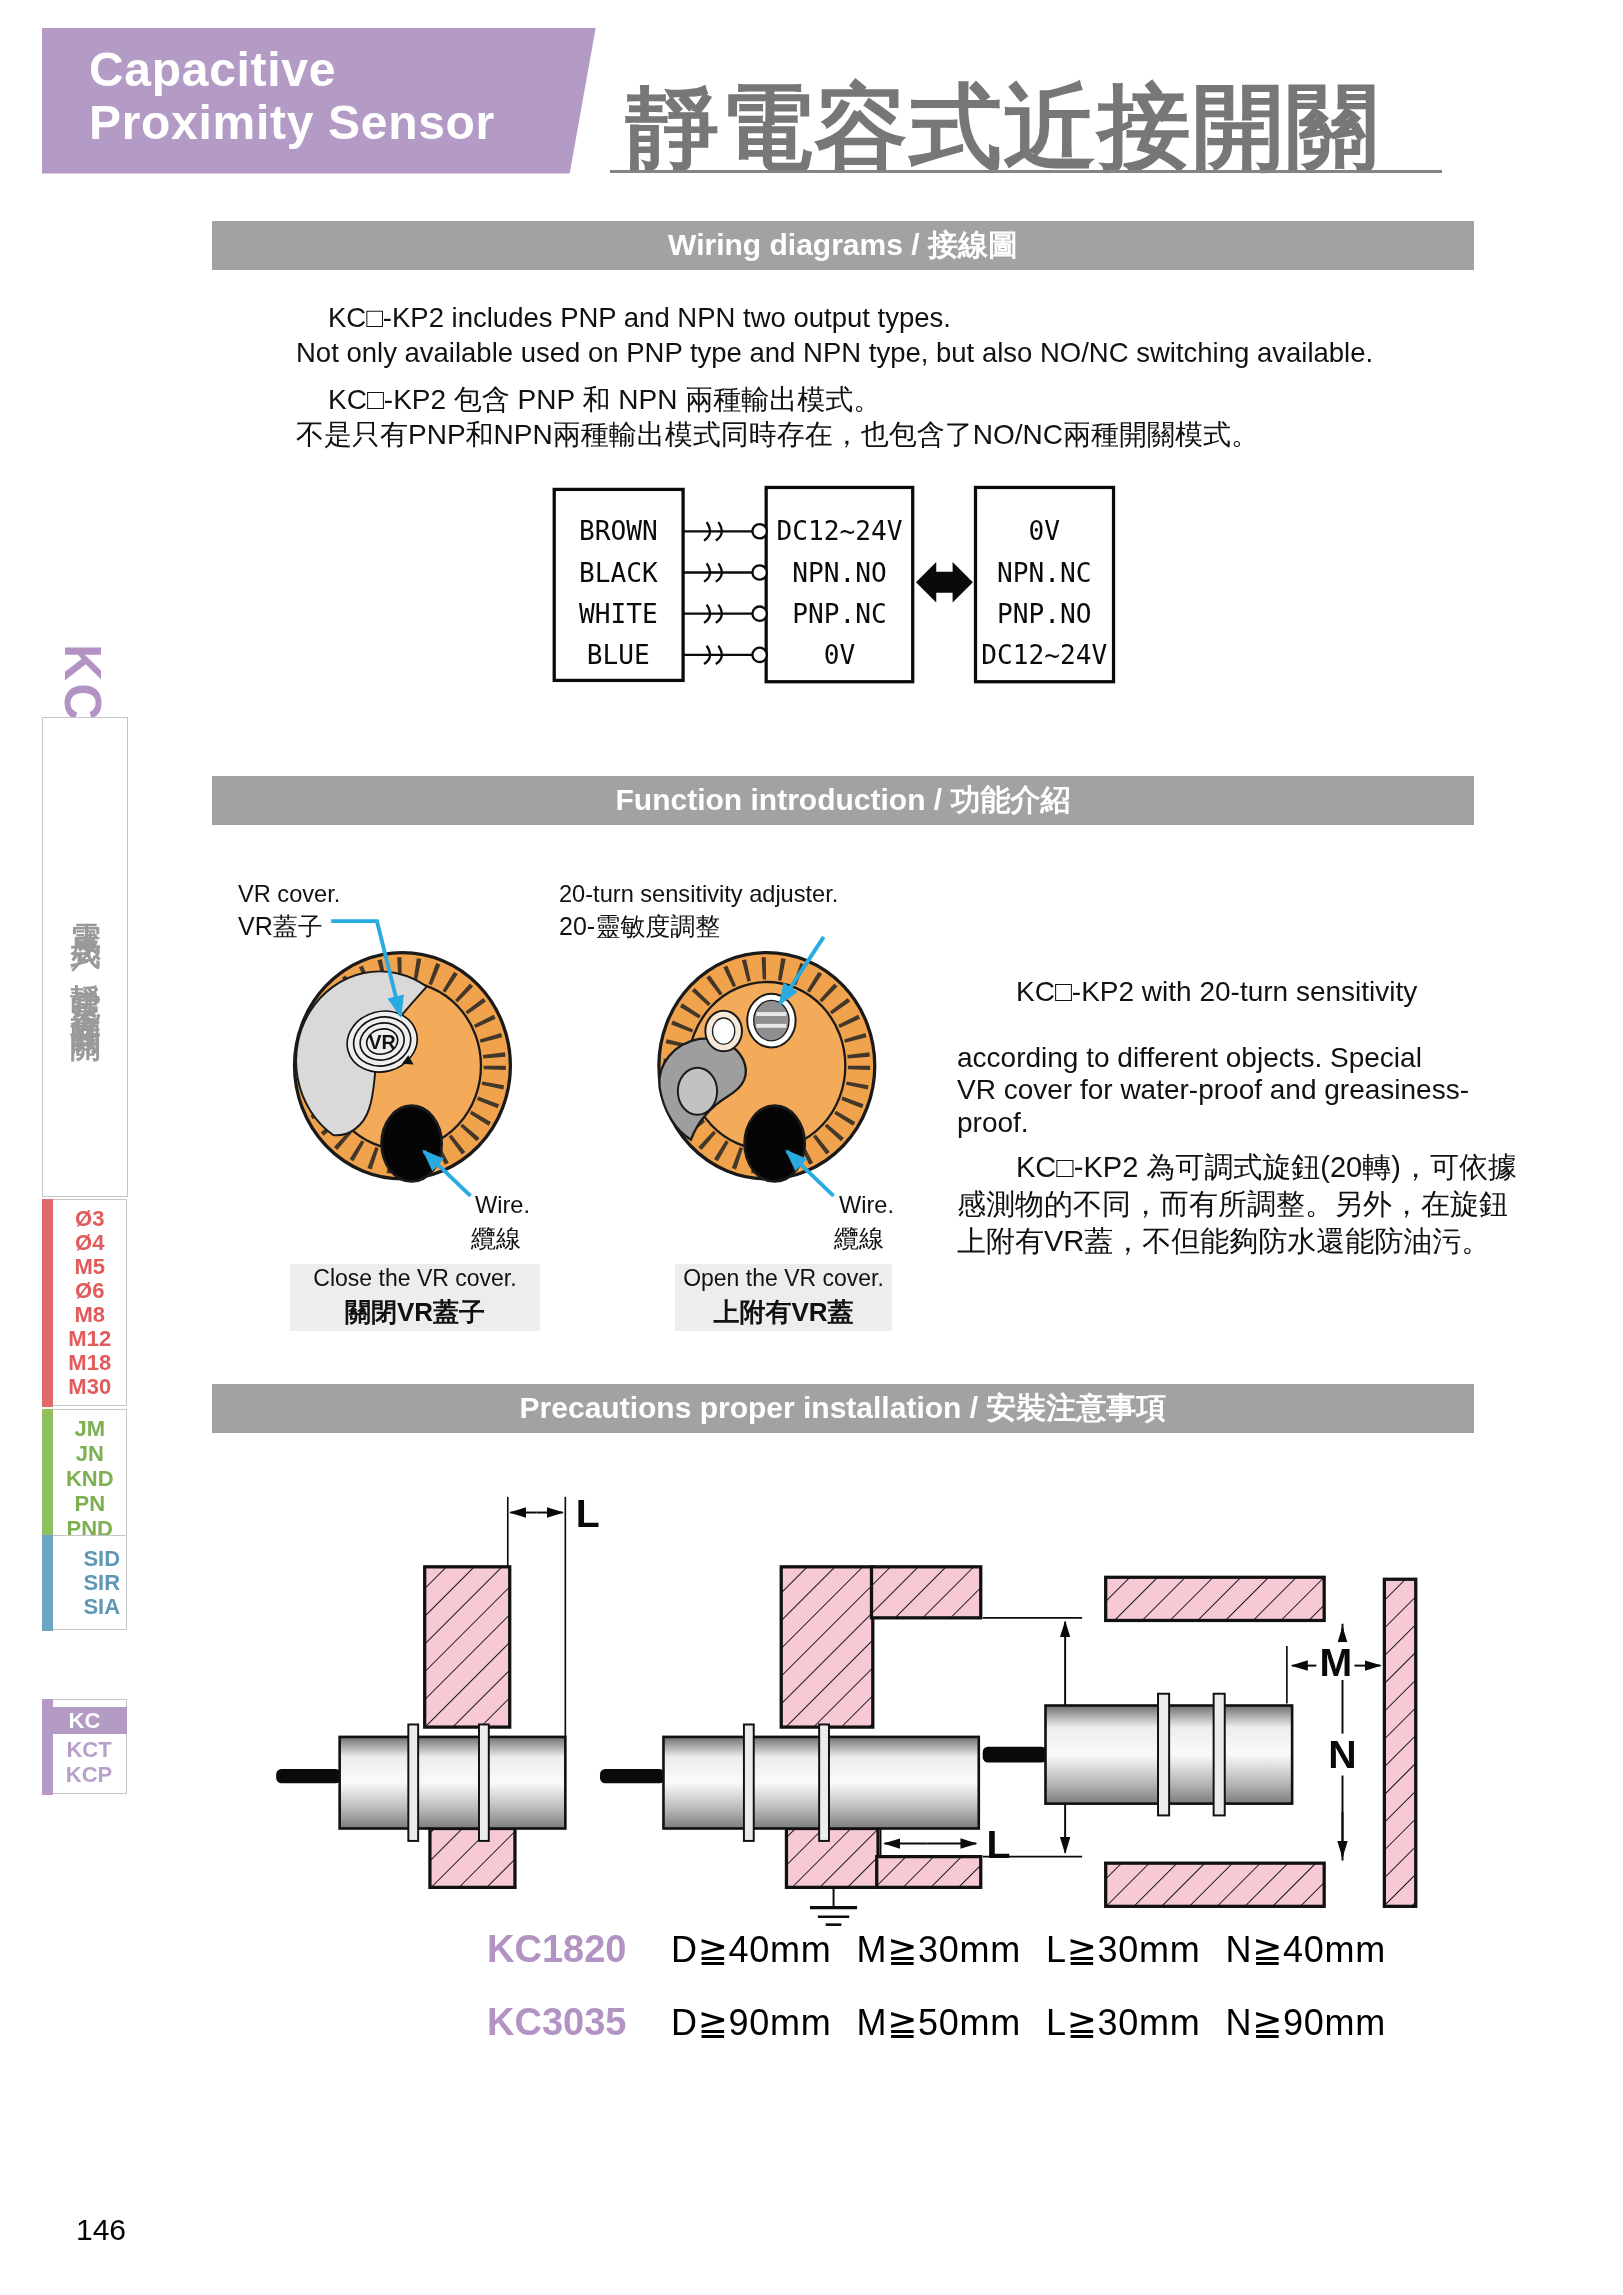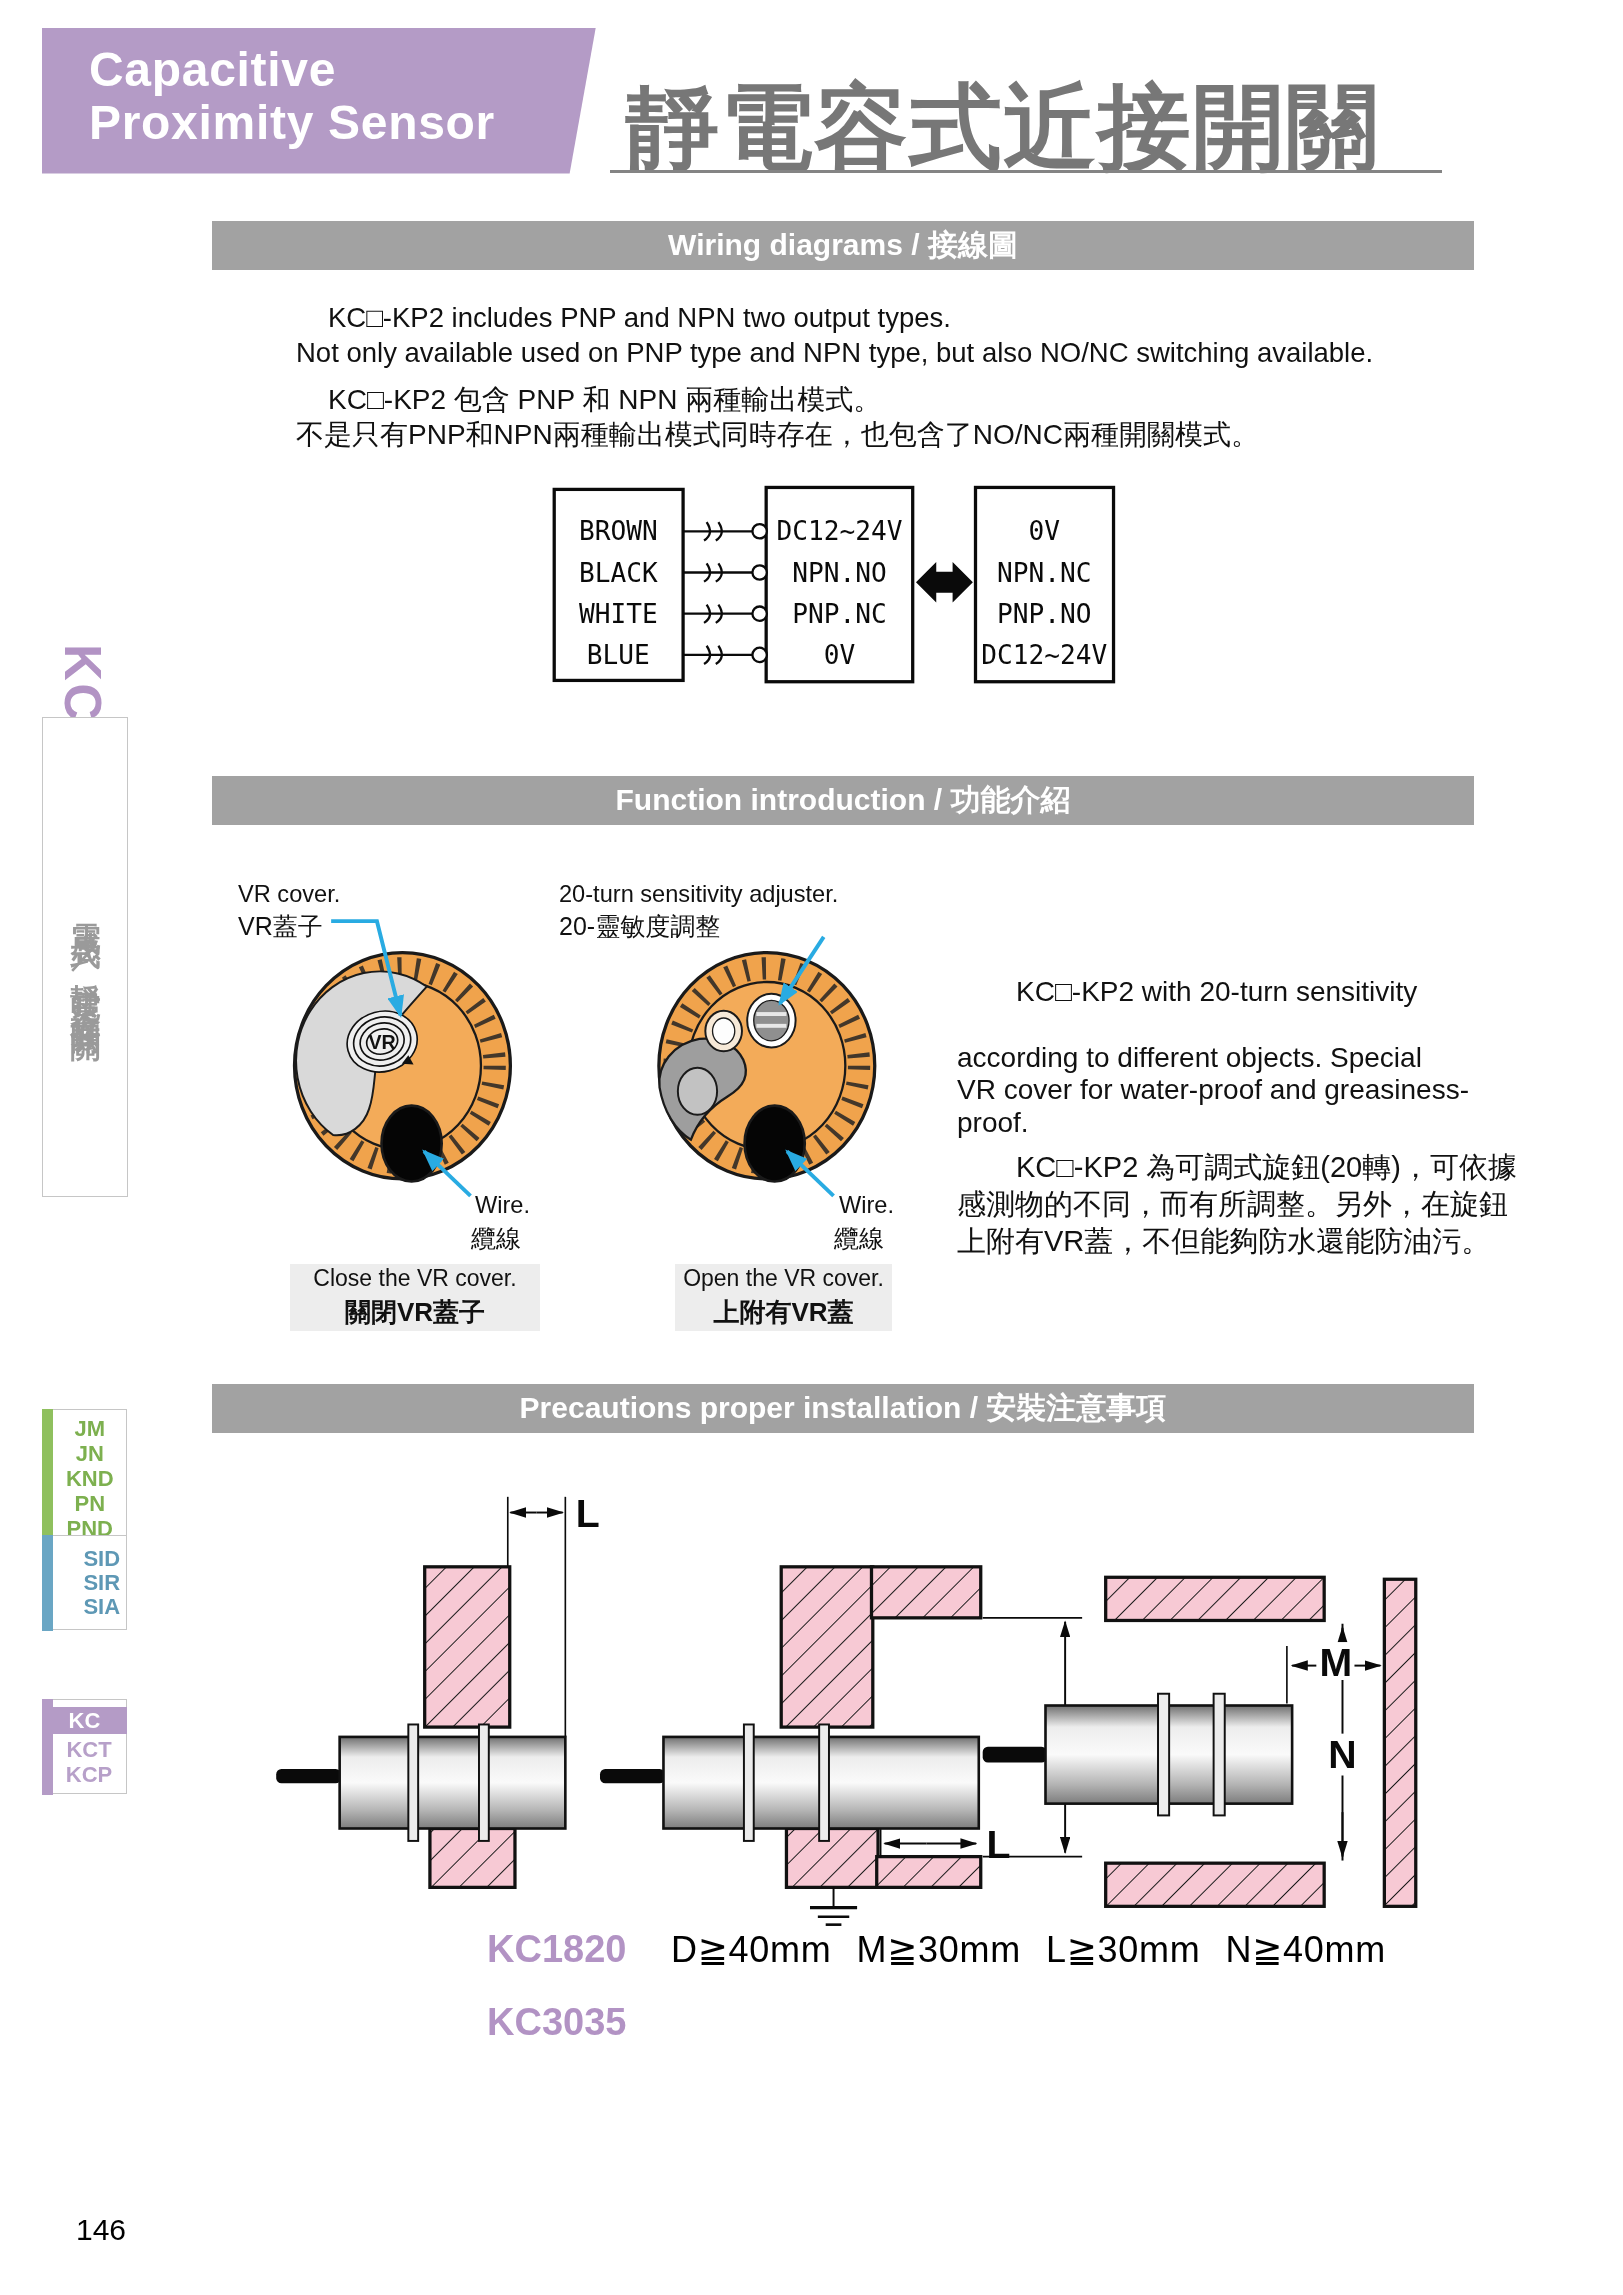--- a/index.html
+++ b/index.html
@@ -251,28 +251,43 @@
   <div class="abs t desc-en" style="left:915px;top:1042px;">according to different objects. Special</div>
   <div class="abs t desc-en" style="left:915px;top:1074px;">VR cover for water-proof and greasiness-</div>
   <div class="abs t desc-en" style="left:915px;top:1107px;">proof.</div>
   <div class="abs t desc-cn" style="left:974px;top:1148px;">KC□-KP2 為可調式旋鈕(20轉)，可依據</div>
   <div class="abs t desc-cn" style="left:915px;top:1185px;">感測物的不同，而有所調整。另外，在旋鈕</div>
   <div class="abs t desc-cn" style="left:915px;top:1222px;">上附有VR蓋，不但能夠防水還能防油污。</div>
 
   <div class="abs t model" style="left:445px;top:1928px;">KC1820</div>
   <div class="abs t specs" style="left:629px;top:1929px;">D≧40mm M≧30mm L≧30mm N≧40mm</div>
   <div class="abs t model" style="left:445px;top:2001px;">KC3035</div>
+  <div class="abs t specs" style="left:629px;top:2002px;">D≧90mm M≧50mm L≧30mm N≧90mm</div>
 
   <div class="abs" id="sb-kc-rot">
     <span>KC</span>
   </div>
   <div class="abs sb-box" id="sb-cat">
     <span>電感式／靜電容近接開關</span>
   </div>
 
+  <div class="abs" style="left:0;top:1199px;width:85px;height:208px;">
+    <div class="abs sb-bar" style="left:0;top:0;height:100%;background:#e06a6a;"></div>
+    <div class="abs sb-box" style="left:10.5px;top:0;width:73px;height:205px;border-left:none;"></div>
+    <div class="sb-items" style="color:#e05c5c;font-size:22px;line-height:24px;">
+      <span>Ø3</span>
+      <span>Ø4</span>
+      <span>M5</span>
+      <span>Ø6</span>
+      <span>M8</span>
+      <span>M12</span>
+      <span>M18</span>
+      <span>M30</span>
+    </div>
+  </div>
 
   <div class="abs" style="left:0;top:1409px;width:85px;height:188px;">
     <div class="abs sb-bar" style="left:0;top:0;height:100%;background:#8fc05e;"></div>
     <div class="abs sb-box" style="left:10.5px;top:0;width:73px;height:186px;border-left:none;"></div>
     <div class="sb-items" style="color:#7db04f;font-size:22px;line-height:25px;">
       <span>JM</span>
       <span>JN</span>
       <span>KND</span>
       <span>PN</span>
       <span>PND</span>

